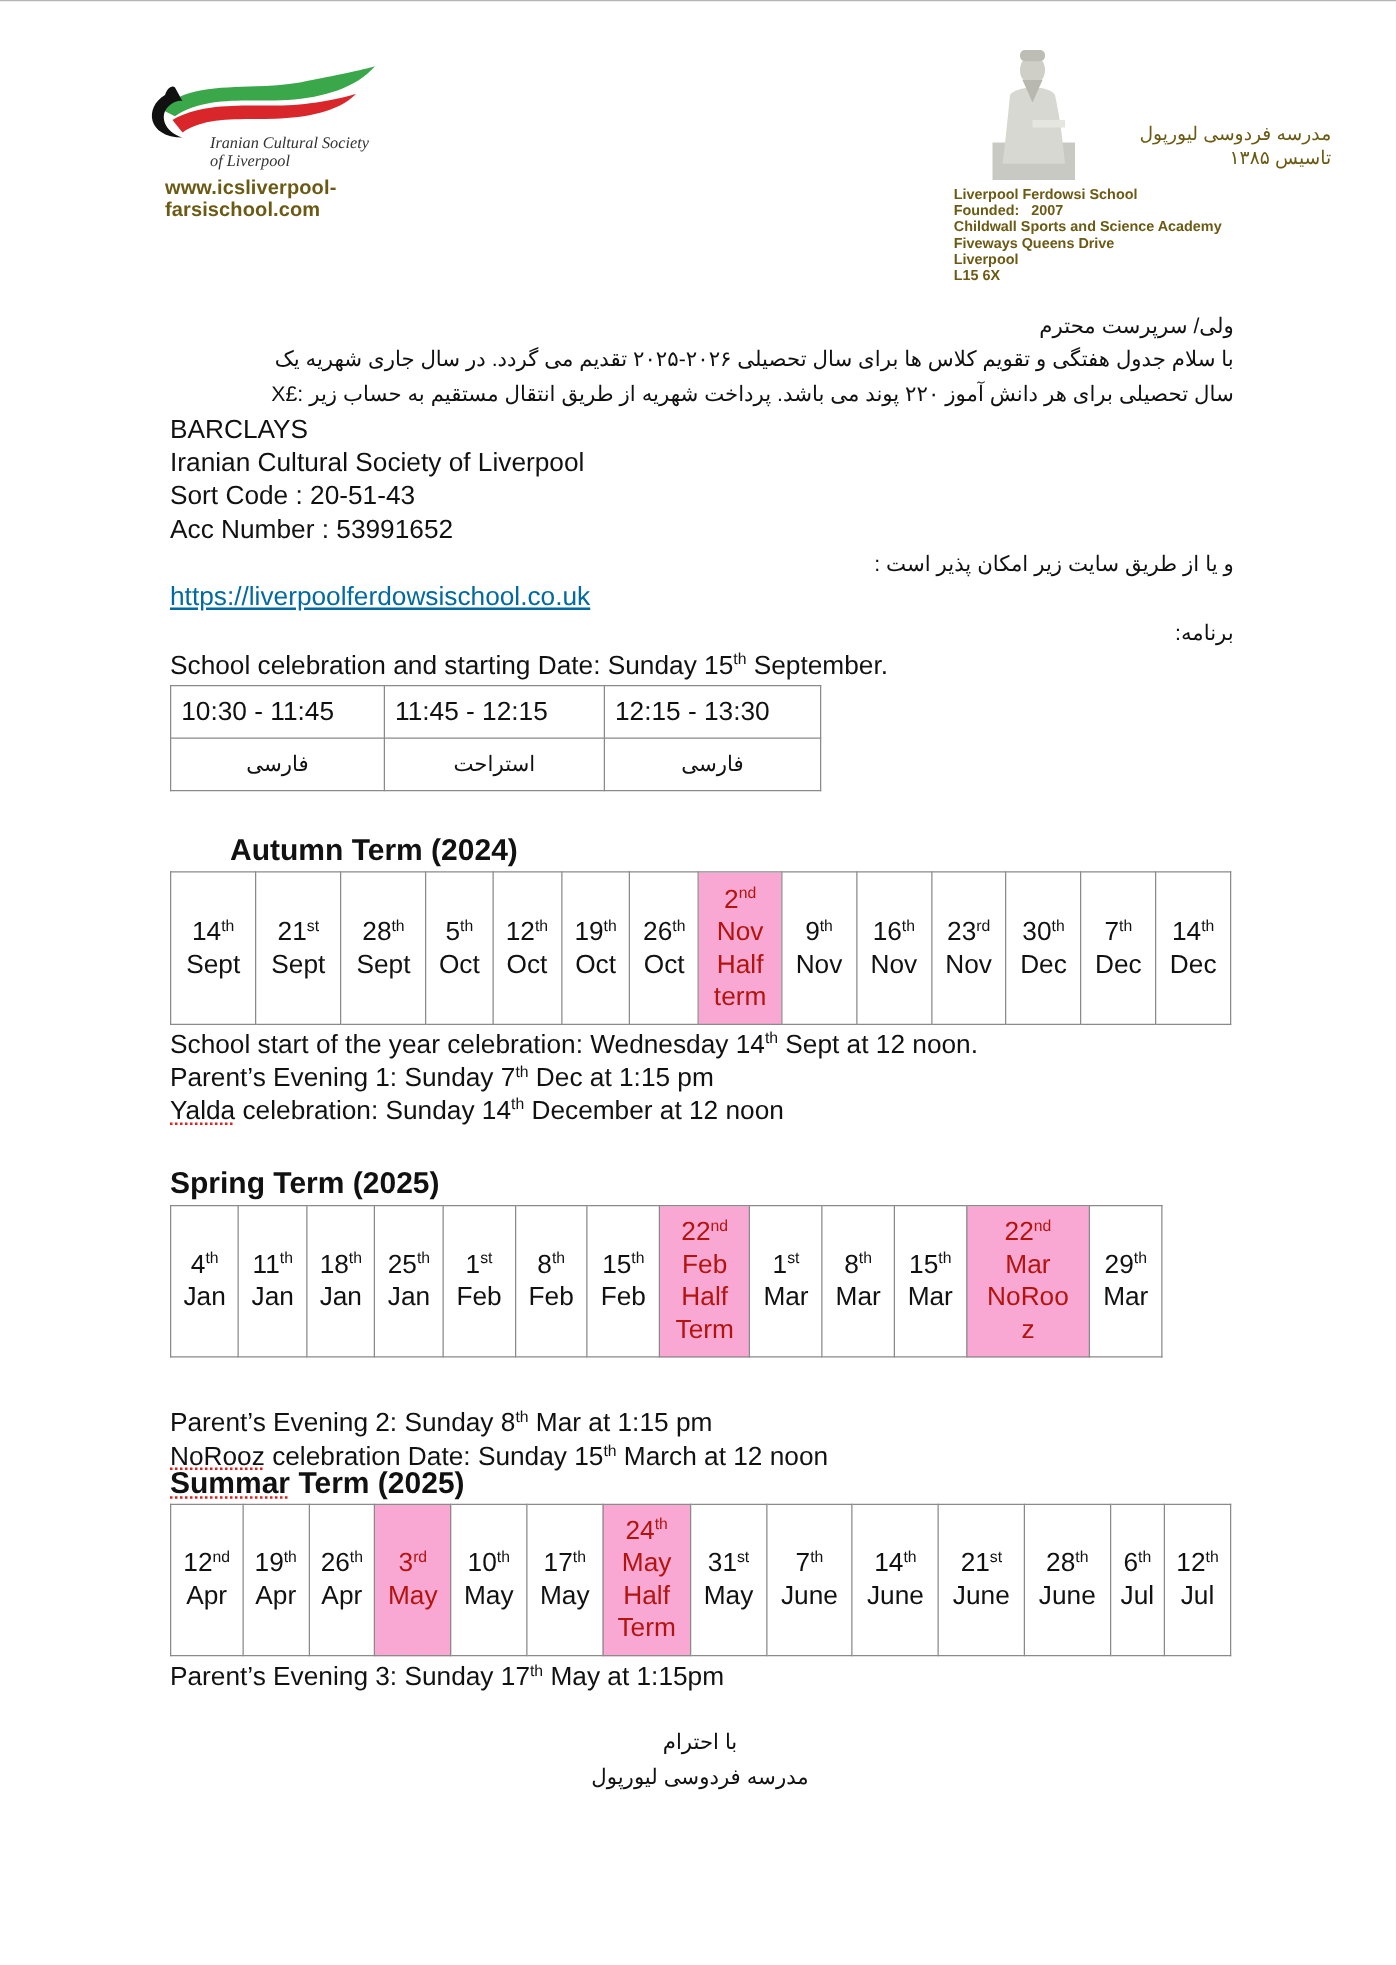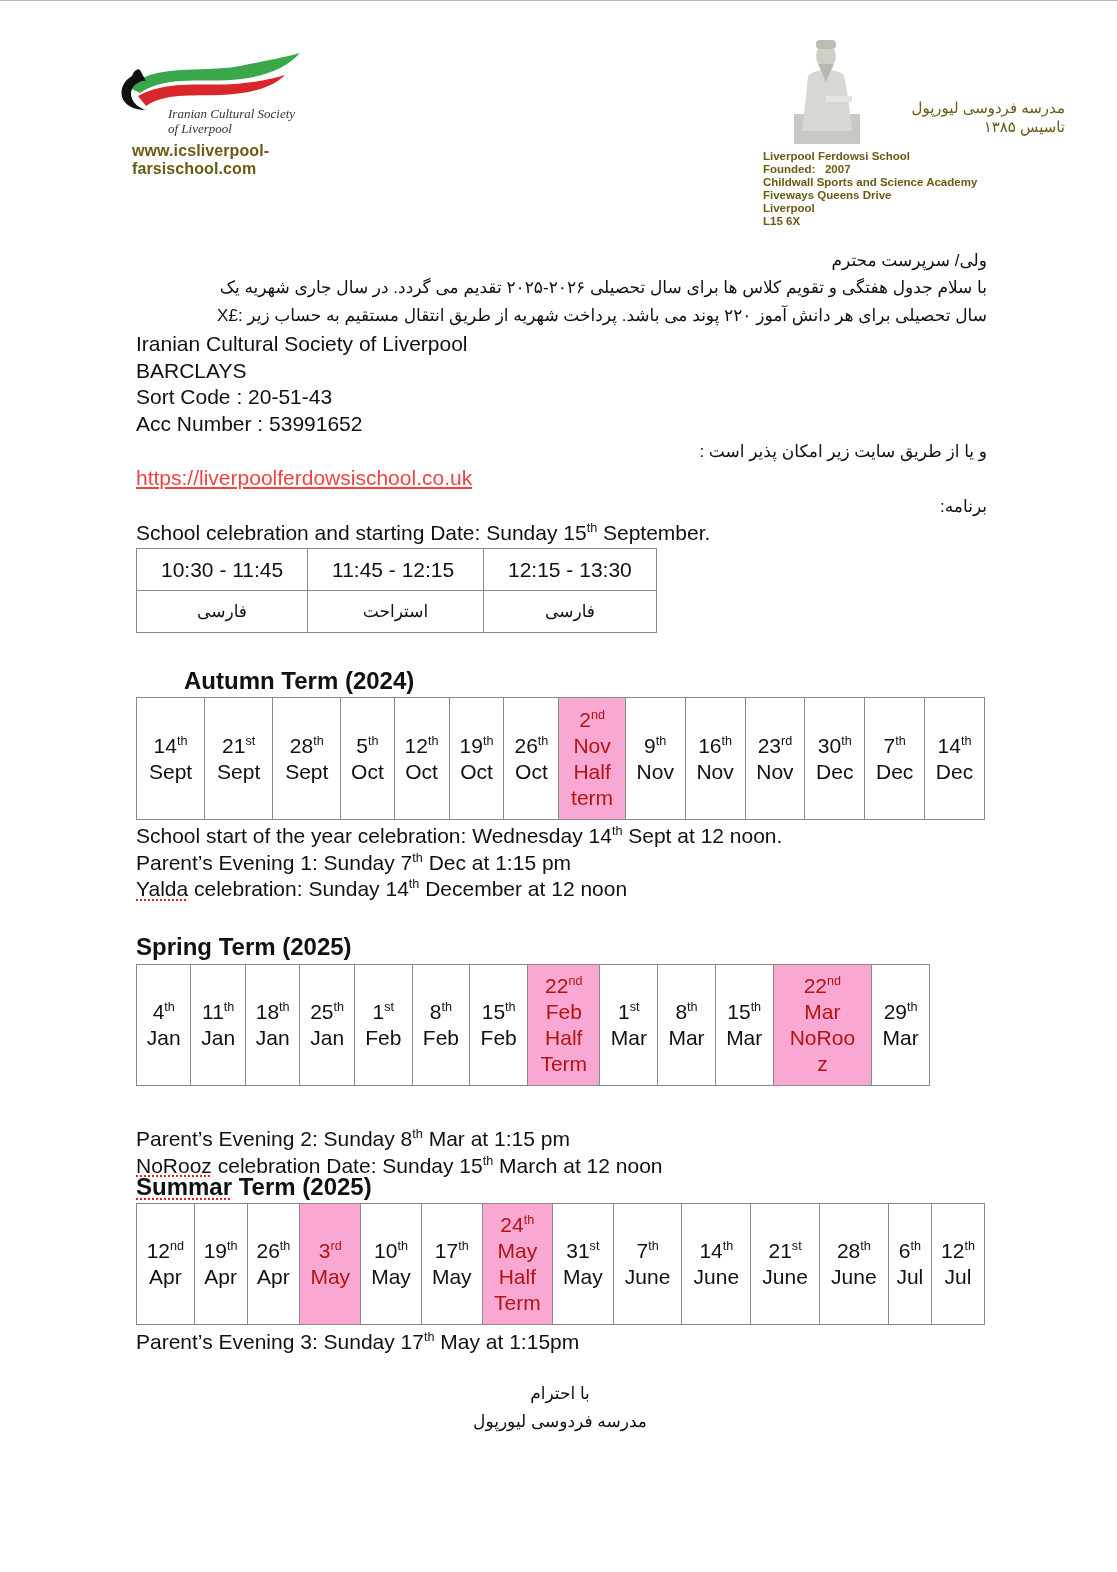--- a/index.html
+++ b/index.html
@@ -14,28 +14,28 @@
     .logo-ics .ics-url { position: absolute; left: 22px; top: 94px; font-size: 16px; font-weight: bold; color: #6b5a14; letter-spacing: 0.1px; }
 
     .logo-school { position: absolute; left: 760px; top: 32px; width: 320px; height: 200px; }
     .statue { position: absolute; left: 28px; top: 4px; width: 78px; height: 110px; }
     .school-fa { position: absolute; left: 130px; top: 66px; width: 175px; text-align: right; direction: rtl; font-size: 15px; color: #6b5a14; line-height: 19px; }
     .school-info { position: absolute; left: 3px; top: 118px; font-size: 11.5px; font-weight: bold; color: #6b5a14; line-height: 13px; }
 
     
     .rtl { position: absolute; direction: rtl; text-align: right; right: 130px; font-size: 17px; color: #111; white-space: nowrap; }
     .ltr { position: absolute; left: 136px; font-size: 21px; color: #111; white-space: nowrap; line-height: 26.5px; }
-    .link { color: #ef4444; text-decoration: underline; }
+    .link { color: #0369a1; text-decoration: underline; }
     sup { font-size: 60%; vertical-align: 0.6em; line-height: 0; }
     .spell { text-decoration: underline dotted #e02020; text-decoration-thickness: 2px; text-underline-offset: 3px; }
 
     
     table { border-collapse: collapse; position: absolute; }
     td { border: 1.5px solid #8a8a8a; }
-    .sched td { height: 42px; font-size: 21px; padding-left: 24px; }
+    .sched td { height: 42px; font-size: 21px; padding-left: 8px; }
     .sched tr.fa td { text-align: center; direction: rtl; font-size: 17px; padding-left: 0; }
 
     .term-title { position: absolute; left: 136px; font-size: 24px; font-weight: bold; color: #111; }
     .term td { text-align: center; vertical-align: middle; font-size: 21px; line-height: 26px; padding: 0 2px; }
     .term td.hl { background: #f9a8d4; color: #b3140d; }
 
     .footer-fa { position: absolute; left: 400px; width: 320px; text-align: center; direction: rtl; font-size: 17px; color: #111; }
   </style>
 </head>
 <body>
@@ -78,22 +78,22 @@
   </div>
 </div>
 
 <div class="rtl" style="top:250px;">ولی/ سرپرست محترم</div>
 <div class="rtl" style="top:277px;">با سلام جدول هفتگی و تقویم کلاس ها برای سال تحصیلی ۲۰۲۶-۲۰۲۵ تقدیم می گردد. در سال جاری شهریه یک</div>
 <div class="rtl" style="top:305px;">
   <span>سال تحصیلی برای هر دانش آموز ۲۲۰ پوند می باشد. پرداخت شهریه از طریق انتقال مستقیم به حساب زیر :</span><span style="direction:ltr;unicode-bidi:isolate">X£</span>
 </div>
 
 <div class="ltr" style="top:331px;">
+  <div>BARCLAYS</div>
   <div>Iranian Cultural Society of Liverpool</div>
-  <div>BARCLAYS</div>
   <div>Sort Code : 20-51-43</div>
   <div>Acc Number : 53991652</div>
 </div>
 
 <div class="rtl" style="top:441px;">و یا از طریق سایت زیر امکان پذیر است :</div>
 <div class="ltr" style="top:465px;">
   <a class="link">https://liverpoolferdowsischool.co.uk</a>
 </div>
 <div class="rtl" style="top:496px;">برنامه:</div>
 <div class="ltr" style="top:520px;">

